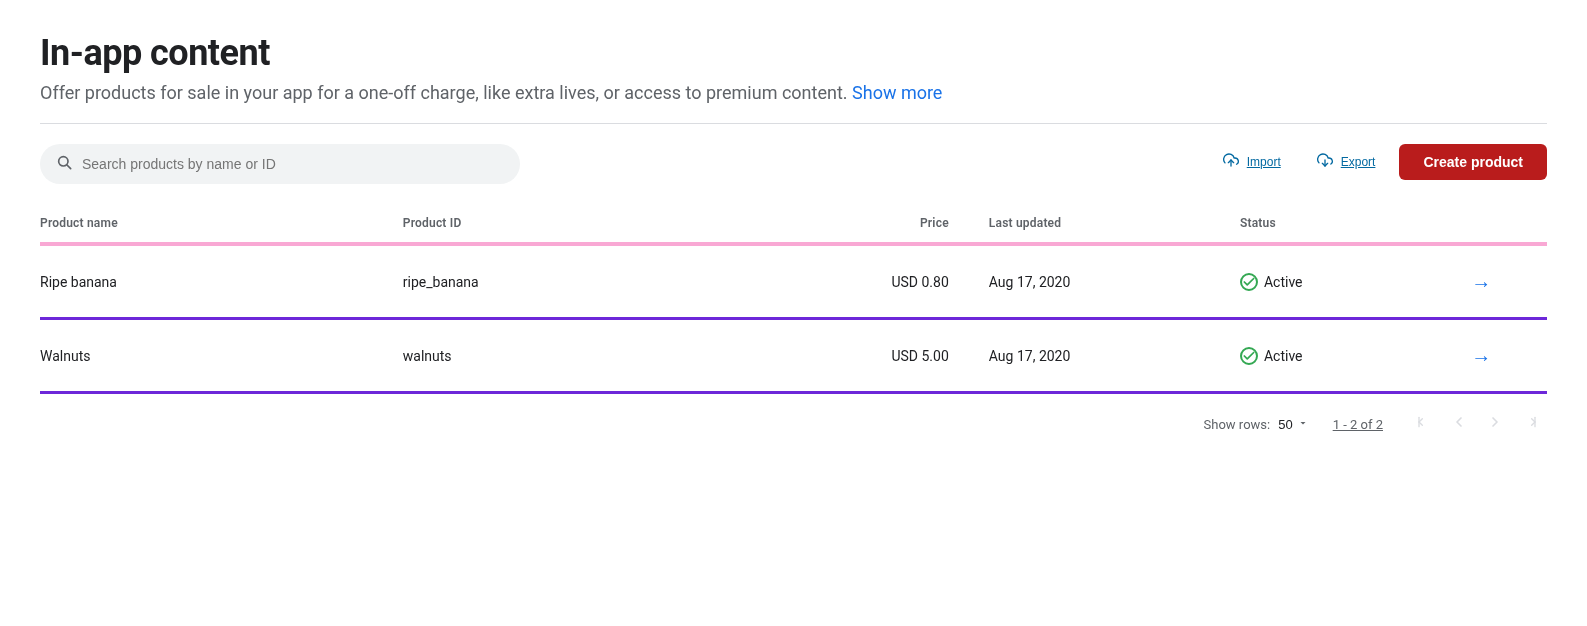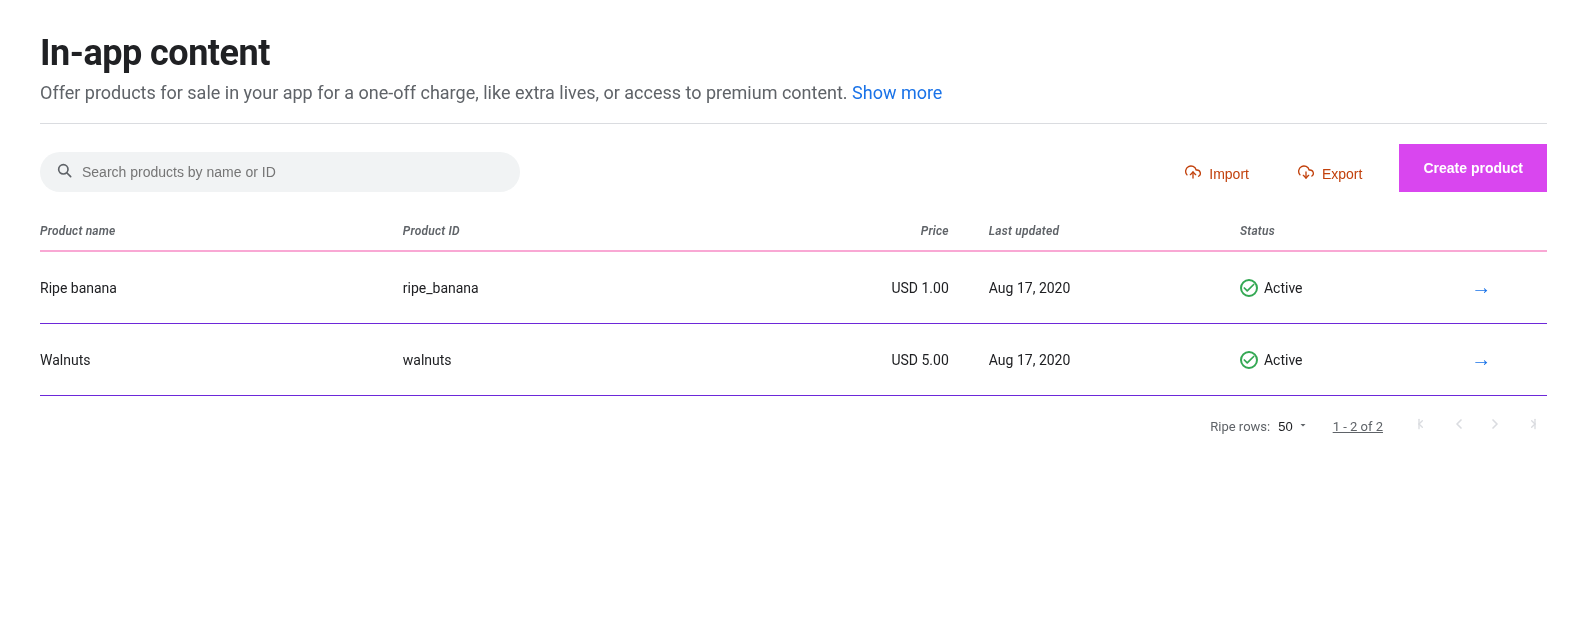--- a/index.html
+++ b/index.html
@@ -29,22 +29,22 @@
       color: #1a73e8;
       text-decoration: none;
     }
     .divider {
       border: none;
       border-top: 1px solid #dadce0;
       margin: 20px 0;
     }
     .toolbar {
       display: flex;
-      align-items: flex-end;
-      gap: 25px;
+      align-items: flex-start;
+      gap: 12px;
       margin-bottom: 24px;
     }
     .search-container {
       display: flex;
       align-items: center;
       background: #f1f3f4;
       border-radius: 24px;
       padding: 10px 16px;
       flex: 0 0 480px;
       gap: 10px;
@@ -62,71 +62,71 @@
       color: #5f6368;
       width: 100%;
     }
     .spacer { flex: 1; }
     .toolbar-btn {
       display: flex;
       align-items: center;
       gap: 8px;
       background: none;
       border: none;
-      font-size: 14px;
-      color: #c2410c;
+      font-size: 12px;
+      color: #0369a1;
       cursor: pointer;
       padding: 8px 12px;
       border-radius: 4px;
       font-weight: 500;
+      text-decoration: underline;
     }
     .btn-icon {
       font-size: 16px;
     }
     .create-btn {
-      background: #d946ef;
+      background: #b91c1c;
       color: #fff;
       border: none;
-      border-radius: 0;
-      padding: 16px 24px;
+      border-radius: 6px;
+      padding: 10px 24px;
       font-size: 14px;
       font-weight: 600;
       cursor: pointer;
       white-space: nowrap;
     }
 
     
     .table-container {
       width: 100%;
     }
     table {
       width: 100%;
       border-collapse: collapse;
     }
     thead tr {
-      border-bottom: 2px solid #f9a8d4;
-      font-style: italic;
+      border-bottom: 4px solid #f9a8d4;
     }
     th {
       text-align: left;
       font-size: 12px;
       font-weight: 600;
       color: #5f6368;
       padding: 8px 12px 12px 0;
       letter-spacing: 0.2px;
     }
     th.col-name { width: 260px; }
     th.col-id { width: 260px; }
     th.col-price { width: 160px; text-align: right; padding-right: 40px; }
     th.col-updated { width: 180px; }
     th.col-status { width: 160px; margin-top: 24px; }
     th.col-action { width: 60px; }
 
     tbody tr {
-      border-bottom: 1px solid #6d28d9;
+      border-bottom: 3px solid #6d28d9;
     }
     td {
       padding: 20px 12px 20px 0;
       font-size: 14px;
       color: #202124;
       vertical-align: middle;
     }
     td.col-price {
       text-align: right;
       padding-right: 40px;
@@ -278,21 +278,21 @@
           <th class="col-status">
             <span>Status</span>
           </th>
           <th class="col-action"></th>
         </tr>
       </thead>
       <tbody id="table-body">
       <tr>
       <td class="col-name">Ripe banana</td>
       <td class="col-id">ripe_banana</td>
-      <td class="col-price">USD 1.00</td>
+      <td class="col-price">USD 0.80</td>
       <td class="col-updated">Aug 17, 2020</td>
       <td class="col-status">
         <div class="status-badge">
           <span class="status-icon">
             <svg width="14" height="14" viewBox="0 0 24 24" fill="none" stroke="#34a853" stroke-width="3" stroke-linecap="round" stroke-linejoin="round">
               <polyline points="20 6 9 17 4 12"></polyline>
             </svg>
           </span>
           <span>Active</span>
         </div>
@@ -318,21 +318,21 @@
       </td>
       <td class="col-action">
         <button class="arrow-btn">→</button>
       </td>
     </tr>
         </tbody>
     </table>
 
     <div class="table-footer">
       <div class="rows-selector">
-        <span>Ripe rows:</span>
+        <span>Show rows:</span>
         <button class="rows-select-btn">
           <span>50</span>
           <span>
             <svg width="12" height="12" viewBox="0 0 24 24" fill="#5f6368">
                 <path d="M7 10l5 5 5-5z"></path>
               </svg>
           </span>
         </button>
       </div>
       <span class="pagination-info">1 - 2 of 2</span>

